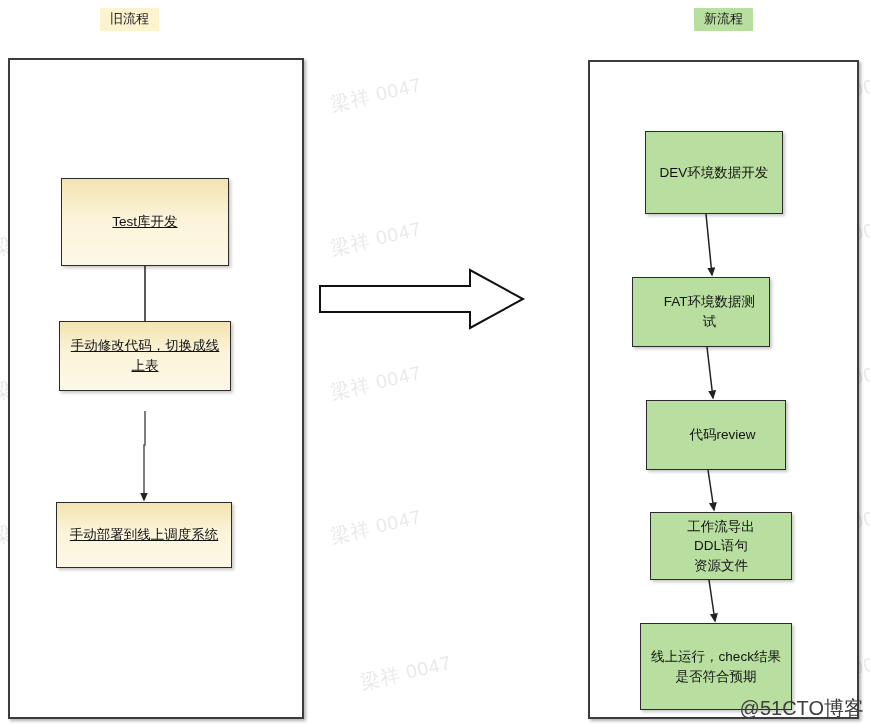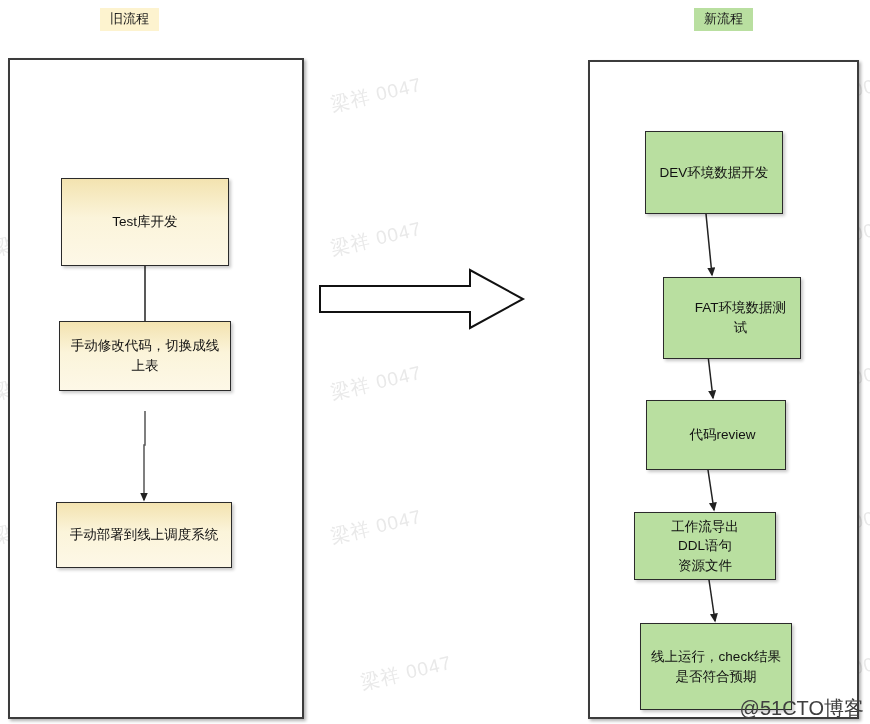--- a/index.html
+++ b/index.html
@@ -79,20 +79,21 @@
     line-height: 1.45;
     color: #111111;
     border: 1.5px solid #2b2b2b;
     box-shadow: 2px 2px 3px rgba(0,0,0,0.22);
     padding: 2px 8px;
     z-index: 12;
     white-space: pre-line;
   }
   .node-yellow {
     background: linear-gradient(to bottom, #f3e3b0 0%, #fbf4da 45%, #fdf8e7 100%);
+    text-decoration: underline;
   }
   .node-green { background: #b9dfa0; }
 
   
   #links {
     position: absolute;
     left: 0; top: 0;
     width: 870px; height: 724px;
     z-index: 10;
     pointer-events: none;
@@ -164,25 +165,25 @@
   </svg>
 
   <div class="node node-yellow" style="left:61px; top:178px; width:168px; height:88px;">Test库开发</div>
 
   <div class="node node-yellow" style="left:59px; top:321px; width:172px; height:70px;">手动修改代码，切换成线上表</div>
 
   <div class="node node-yellow" style="left:56px; top:502px; width:176px; height:66px;">手动部署到线上调度系统</div>
 
   <div class="node node-green" style="left:645px; top:131px; width:138px; height:83px;">DEV环境数据开发</div>
 
-  <div class="node node-green" style="left:663px; top:277px; width:138px; height:82px;padding-left:25px;">FAT环境数据测试</div>
+  <div class="node node-green" style="left:632px; top:277px; width:138px; height:70px;padding-left:25px;">FAT环境数据测试</div>
 
   <div class="node node-green" style="left:646px; top:400px; width:140px; height:70px;padding-left:21px;">代码review</div>
 
-  <div class="node node-green" style="left:634px; top:512px; width:142px; height:68px;">工作流导出
+  <div class="node node-green" style="left:650px; top:512px; width:142px; height:68px;">工作流导出
 DDL语句
 资源文件</div>
 
   <div class="node node-green" style="left:640px; top:623px; width:152px; height:87px;">线上运行，check结果
 是否符合预期</div>
 
   <div class="wm-br">@51CTO博客</div>
 
 </div>
 

